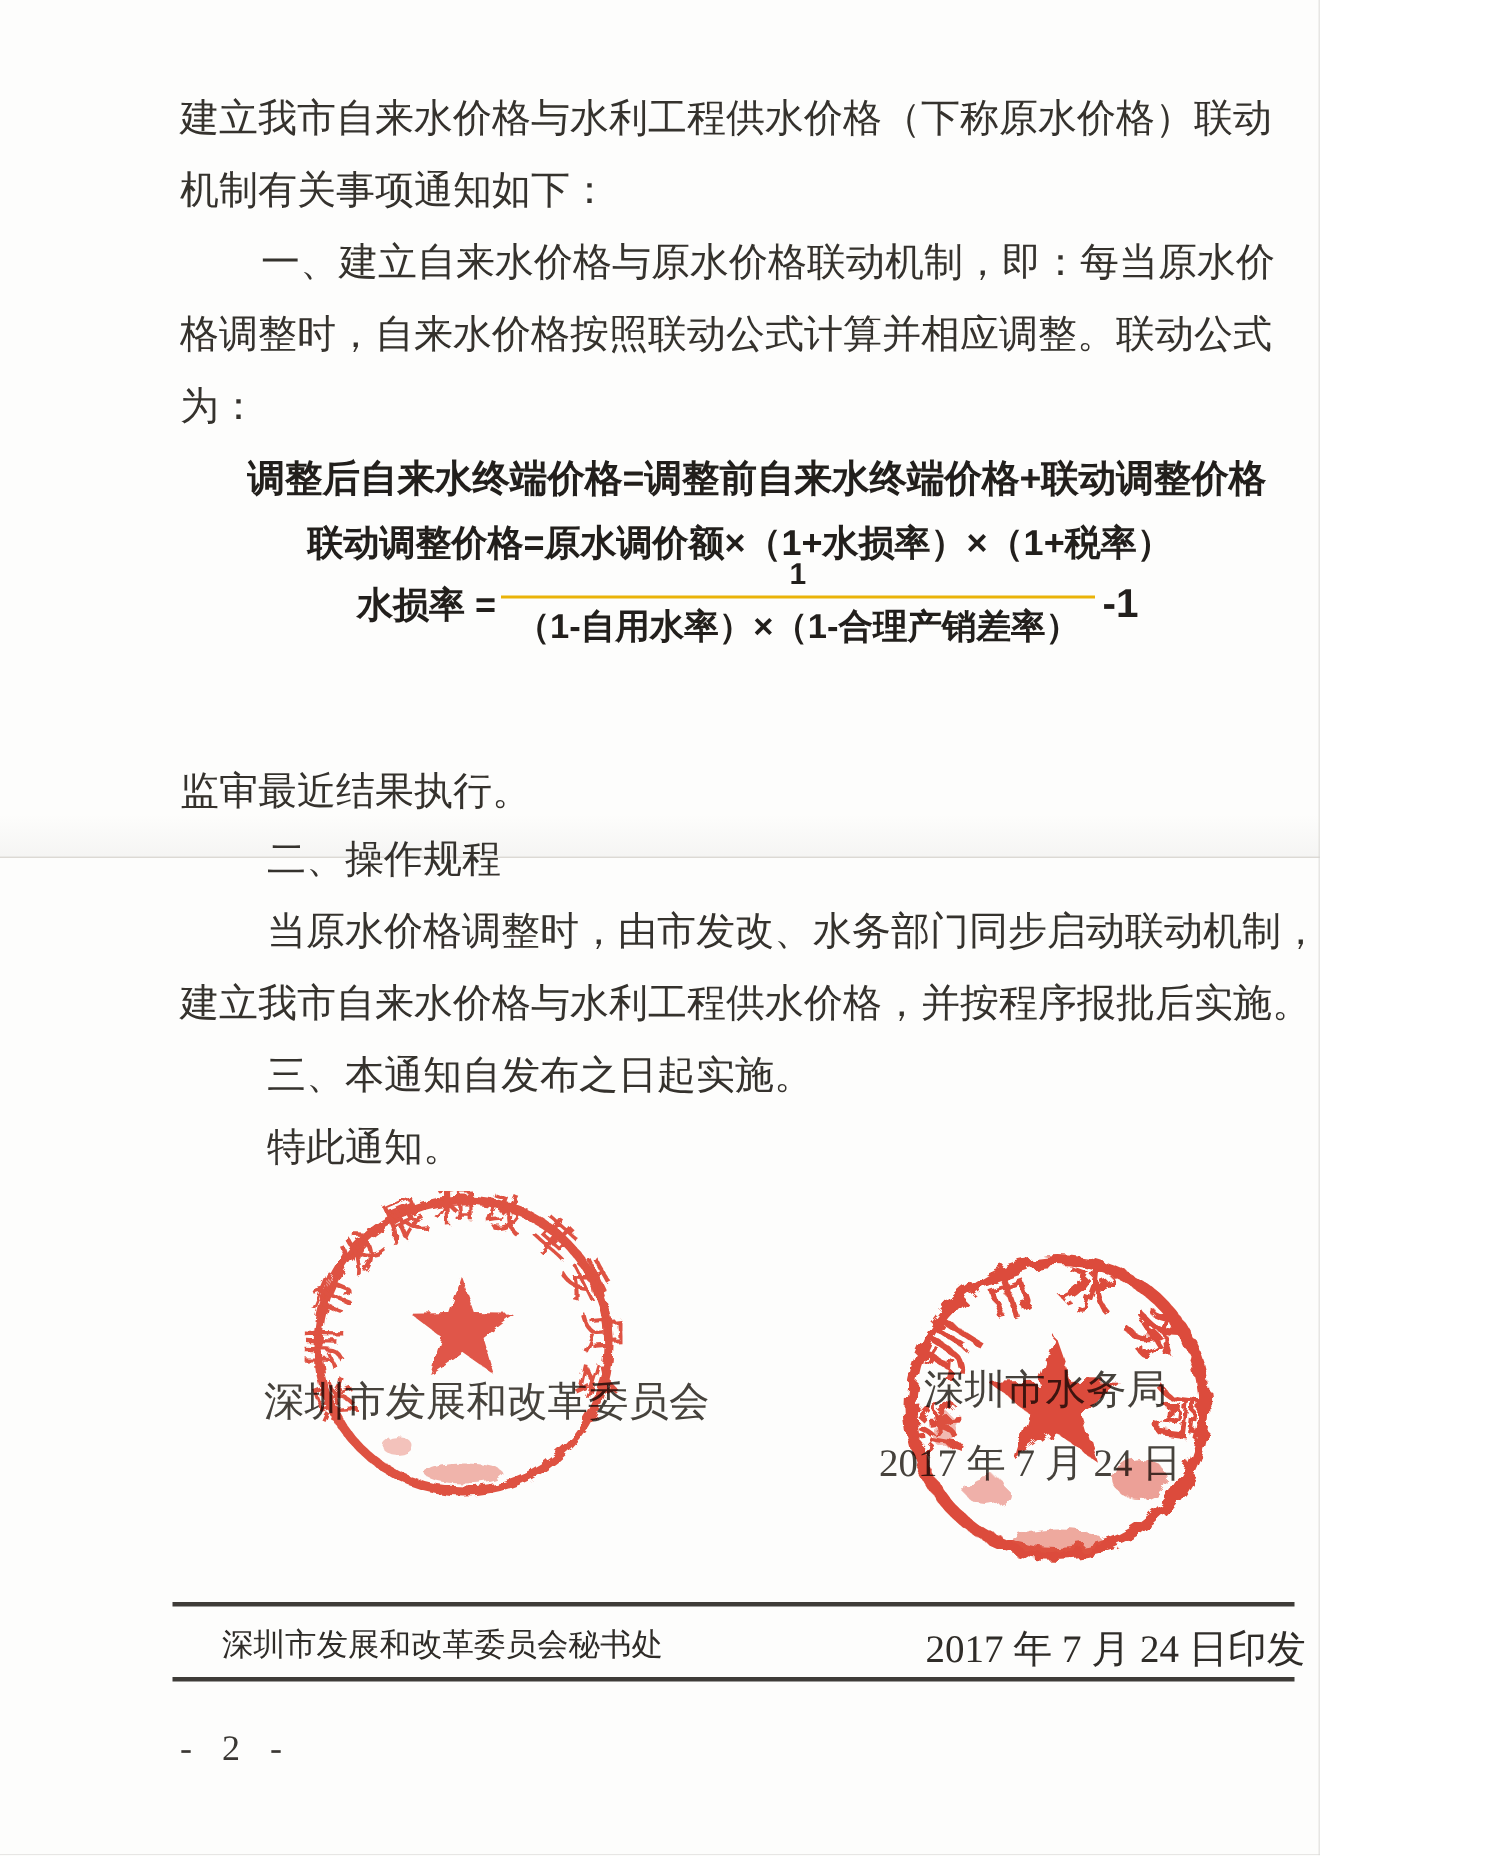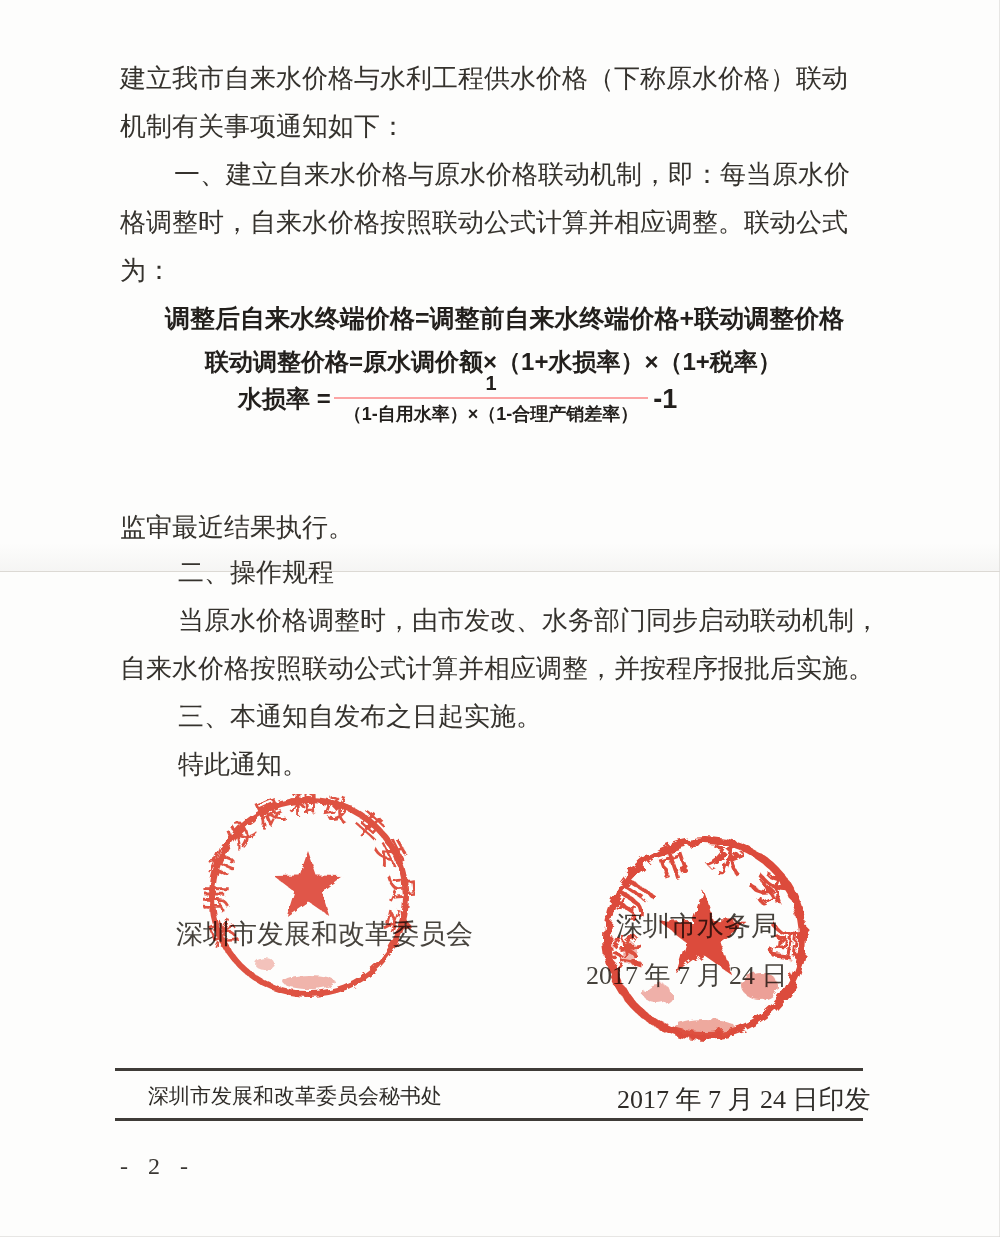--- a/index.html
+++ b/index.html
@@ -1,34 +1,34 @@
 <!DOCTYPE html>
 <html><head>
 <meta charset="utf-8">
 <style>
   html,body { margin:0; padding:0; background:#ffffff; }
   .page {
-    position:relative; width:1000px; height:1237px;
+    position:relative; width:880px; height:1237px;
     background:#fdfdfc; overflow:hidden;
     font-family:"Liberation Serif","DejaVu Serif",serif;
   }
   .ln {
     position:absolute; white-space:pre; color:#35322d;
     font-size:26px; line-height:1.3; letter-spacing:0px;
     filter:blur(0.3px);
   }
   .fx {
     font-family:"Liberation Sans","DejaVu Sans",sans-serif;
     font-weight:bold; color:#221f1c;
   }
   .formula { position:absolute; white-space:pre; filter:blur(0.2px);text-align:right; }
   .fracline { position:absolute; display:flex; align-items:center; filter:blur(0.2px); }
   .frac { display:inline-flex; flex-direction:column; align-items:center; margin:0 3px; }
   .frac .num { font-size:20px; padding:0 6px 2px; }
-  .frac .den { border-top:2px solid #fca5a5; font-size:18px; padding:3px 10px 0; }
+  .frac .den { border-top:2px solid #eab308; font-size:23px; padding:3px 10px 0; }
   .frac-label { font-size:24px; }
   .frac-suffix { font-size:27px; margin-left:2px; }
   .seal { position:absolute; mix-blend-mode:multiply; }
   .sig { position:absolute; white-space:pre; color:#46423c; filter:blur(0.3px); }
   .rule { position:absolute; background:#3f3c38; height:3px; width:748px; left:115px; }
   .footer-text { position:absolute; white-space:pre; color:#2f2c28; filter:blur(0.3px);font-family:Liberation Serif, serif; }
   .pagenum { position:absolute; color:#3a3733; font-size:24px; letter-spacing:7px; filter:blur(0.3px); }
   .seam { position:absolute; left:0; width:1000px; height:1px; background:#dcd9d4; }
   .seam-shade { position:absolute; left:0; width:1000px; height:28px;
     background:linear-gradient(to bottom, rgba(120,115,108,0), rgba(120,115,108,0.06)); }
@@ -59,21 +59,21 @@
     <span class="frac">
       <span class="num">1</span>
       <span class="den">（1-自用水率）×（1-合理产销差率）</span>
     </span>
     <span class="frac-suffix">-1</span>
   </div>
 
   <div class="ln" style="left:120px; top:511px;">监审最近结果执行。</div>
   <div class="ln" style="left:178px; top:556px;">二、操作规程</div>
   <div class="ln" style="left:178px; top:604px;">当原水价格调整时，由市发改、水务部门同步启动联动机制，</div>
-  <div class="ln" style="left:120px; top:652px;">自来水价格按照联动公式计算并相应调整，并按程序报批后实施。</div>
+  <div class="ln" style="left:120px; top:652px;">建立我市自来水价格与水利工程供水价格，并按程序报批后实施。</div>
   <div class="ln" style="left:178px; top:700px;">三、本通知自发布之日起实施。</div>
   <div class="ln" style="left:178px; top:748px;">特此通知。</div>
 
   <div class="sig" style="left:176px; top:916px; font-size:27px;">深圳市发展和改革委员会</div>
   <div class="sig" style="left:616px; top:908px; font-size:27px;">深圳市水务局</div>
   <div class="sig" style="left:586px; top:958px; font-size:26px;">2017 年 7 月 24 日</div>
 
   <svg class="seal" style="left:203px; top:794px;" width="212" height="212" viewBox="0 0 212 212">
     <defs>
       <filter id="roughA" x="-15%" y="-15%" width="130%" height="130%">

